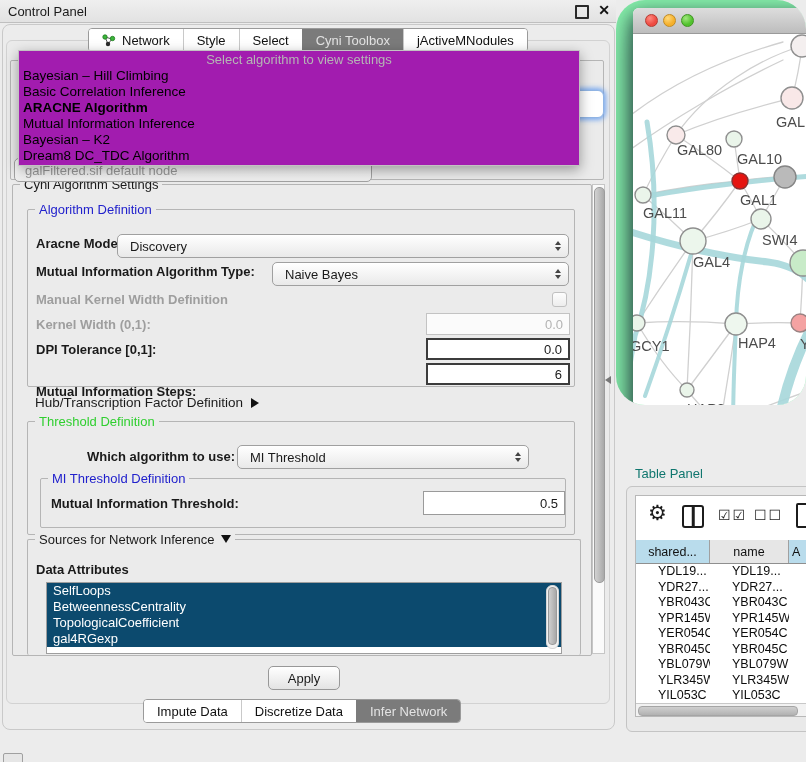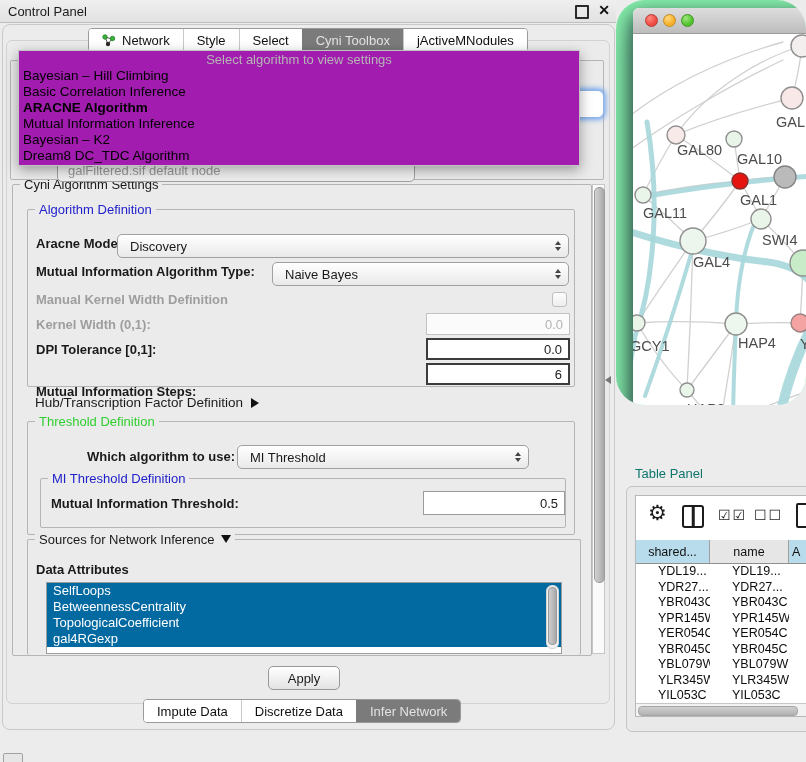--- a/index.html
+++ b/index.html
@@ -28,21 +28,21 @@
   .popup{position:absolute;left:18px;top:50px;width:560px;height:114px;background:#a21caf;
     border:1px solid #c2c2c2;box-shadow:0 4px 12px rgba(0,0,0,.35);z-index:60;}
   .popup .ph{height:17px;line-height:17px;text-align:center;color:#b5b5b5;font-size:13px;}
   .popup .item{height:16.1px;line-height:16.1px;padding-left:4px;font-size:13.5px;color:#000;}
   .popup .item.bold{font-weight:bold;}
   
   .bg-group{position:absolute;left:10px;top:60px;width:592px;height:118px;border:1px solid #b6b6b6;border-radius:2px;z-index:1;}
   .bg-combo-focus{position:absolute;left:552px;top:90px;width:50px;height:26px;border-radius:6px;background:#fff;
     border:1px solid #90b4e4;box-shadow:0 0 5px 2px rgba(92,152,240,.8);z-index:2;}
   .bg-combo-sliver{position:absolute;left:14px;top:158px;width:358px;height:24px;border:1px solid #a2a2a2;border-radius:5px;
-    background:linear-gradient(#ffffff,#ededed);z-index:2;font-size:13px;color:#9a9a9a;line-height:24px;padding-left:10px;box-sizing:border-box;overflow:hidden;margin-left:43px;}
+    background:linear-gradient(#ffffff,#ededed);z-index:2;font-size:13px;color:#9a9a9a;line-height:24px;padding-left:10px;box-sizing:border-box;overflow:hidden;}
   
   .fs{position:absolute;border:1px solid #b5b5b5;border-radius:2px;}
   .fs>.legend{position:absolute;top:-8px;left:7px;background:#ebebeb;padding:0 4px;font-size:13px;white-space:nowrap;}
   .legend.blue{color:#2121cc;}
   .legend.green{color:#30cf30;}
   .lbl{position:absolute;font-size:13px;font-weight:bold;white-space:nowrap;}
   .lbl.gray{color:#9e9e9e;}
   
   .combo{position:absolute;border:1px solid #a0a0a0;border-radius:5px;background:linear-gradient(#ffffff,#e9e9e9);
     font-size:13px;display:flex;align-items:center;padding-left:12px;box-sizing:border-box;box-shadow:inset 0 1px 0 #fff;}
@@ -53,21 +53,21 @@
   
   .tfield{position:absolute;background:#fff;border:1px solid #9a9a9a;font-size:13px;display:flex;align-items:center;
     justify-content:flex-end;padding-right:6px;box-sizing:border-box;}
   .tfield.dark{border:2px solid #3c3c3c;}
   .tfield.disabled{background:#fbfbfb;border:1px solid #c3c3c3;color:#b3b3b3;}
   .checkbox{position:absolute;width:13px;height:13px;border:1px solid #c0c0c0;border-radius:3px;background:linear-gradient(#fdfdfd,#ededed);}
   .tri-right{display:inline-block;width:0;height:0;border-top:5.5px solid transparent;border-bottom:5.5px solid transparent;border-left:8px solid #111;margin-left:8px;vertical-align:-1px;}
   .tri-down{display:inline-block;width:0;height:0;border-left:5.5px solid transparent;border-right:5.5px solid transparent;border-top:8px solid #111;margin-left:6px;vertical-align:1px;}
   
   .listbox{position:absolute;background:#fff;border:1px solid #9e9e9e;overflow:hidden;}
-  .listitem{height:16px;line-height:16px;padding-left:6px;font-size:13px;background:#0369a1;color:#fff;white-space:nowrap;}
+  .listitem{height:16px;line-height:16px;padding-left:6px;font-size:13px;background:#0c4a6e;color:#fff;white-space:nowrap;}
   .list-scroll{position:absolute;right:2px;top:2px;width:11px;height:62px;background:#f2f2f2;border:1px solid #d5d5d5;border-radius:6px;}
   .list-scroll .thumb{position:absolute;left:1px;top:1px;width:7px;height:56px;border-radius:4px;background:linear-gradient(90deg,#cfcfcf,#a8a8a8);border:1px solid #9a9a9a;}
   
   .vscroll{position:absolute;width:13px;background:#fafafa;border:1px solid #c6c6c6;box-sizing:border-box;}
   .vscroll .thumb{position:absolute;left:1px;width:9px;border-radius:5px;background:linear-gradient(90deg,#d2d2d2,#a9a9a9);border:1px solid #9c9c9c;}
   
   .push-btn{position:absolute;border:1px solid #989898;border-radius:5px;background:linear-gradient(#ffffff,#e3e3e3);
     font-size:13px;display:flex;align-items:center;justify-content:center;}
   
   .pane-arrow{position:absolute;left:605px;top:376px;width:0;height:0;border-top:4px solid transparent;border-bottom:4px solid transparent;border-right:6px solid #777;}

